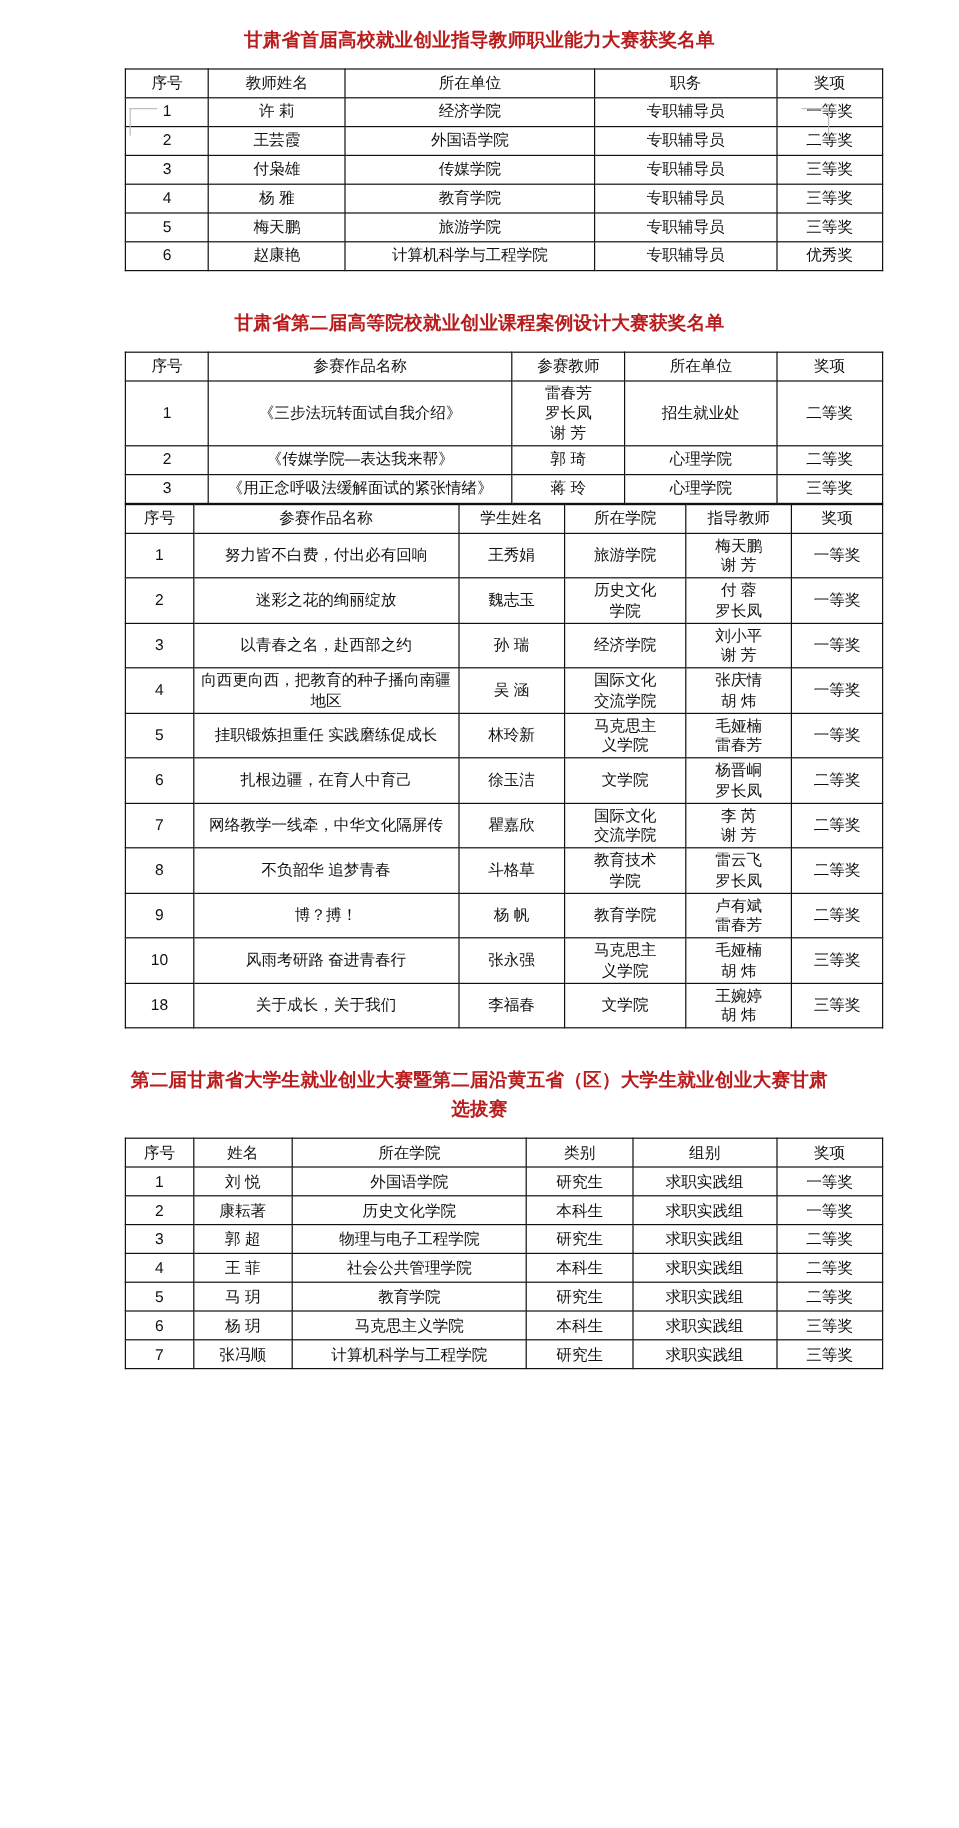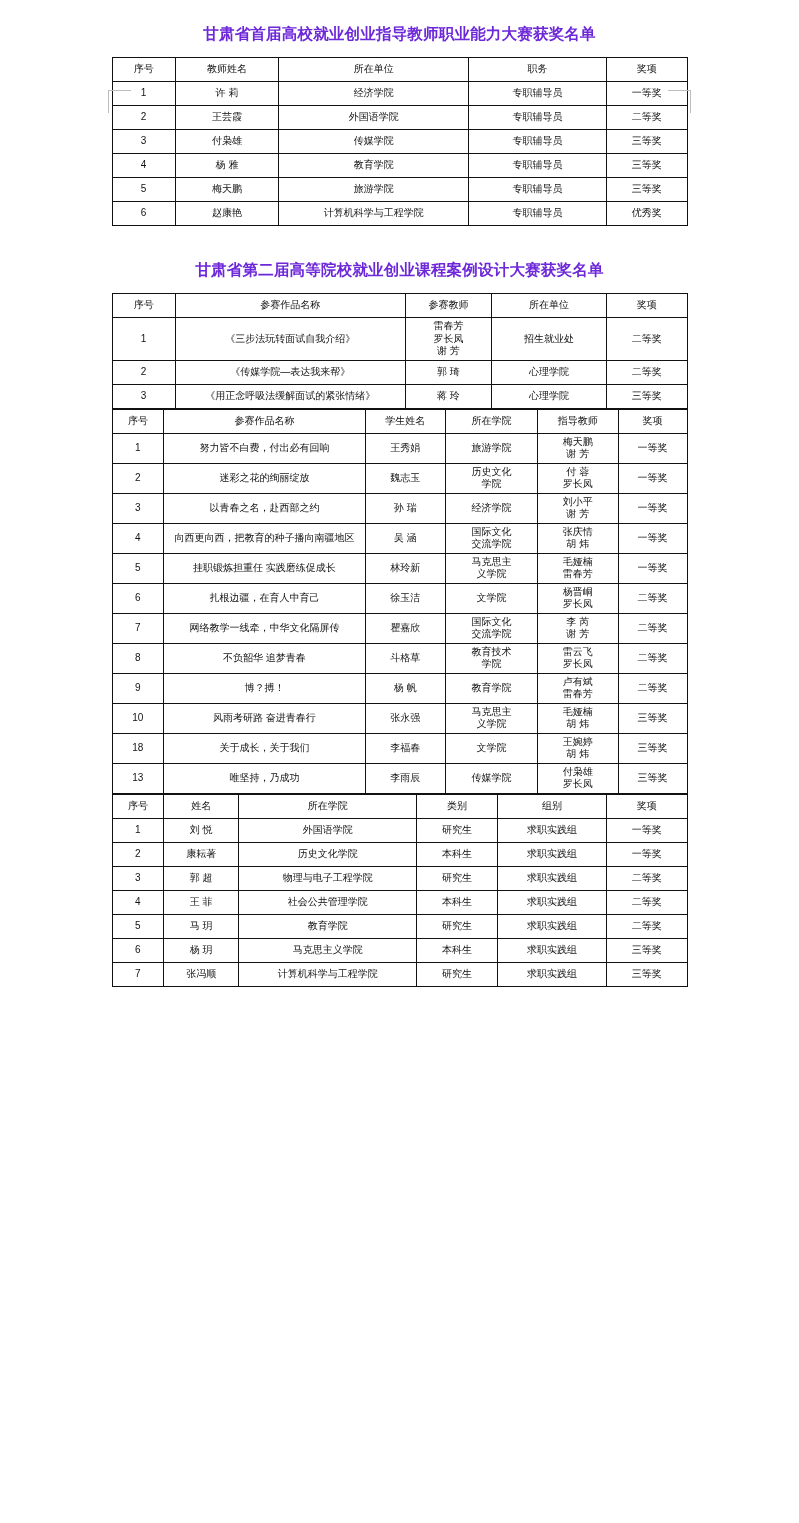--- a/index.html
+++ b/index.html
@@ -40,34 +40,34 @@
   }
 
   h2.section-title {
     font-size: 15.5px;
     font-weight: bold;
     text-align: center;
     margin: 0;
     padding: 0;
     line-height: 1.55;
     letter-spacing: 0.2px;
-    color: #6d28d9;
+    color: #b91c1c;
   }
   .title-wrap {
     margin-top: 32px;
     margin-bottom: 11px;
   }
   .title-wrap.first { margin-top: 22px; }
 
   table.awards {
     border-collapse: collapse;
-    width: 576px;
+    width: 632px;
     margin: 0 auto;
     table-layout: fixed;
-    font-size: 10px;
+    font-size: 13px;
   }
   table.awards td, table.awards th {
     border: 1px solid #111;
     text-align: center;
     vertical-align: middle;
     padding: 2px 2px;
     line-height: 1.25;
     font-weight: normal;
   }
   table.awards thead td {
@@ -306,31 +306,26 @@
             <td>三等奖</td>
           </tr>
           <tr>
             <td>18</td>
             <td>关于成长，关于我们</td>
             <td>李福春</td>
             <td>文学院</td>
             <td class="ml">王婉婷<br>胡 炜</td>
             <td>三等奖</td>
           </tr>
-          <tr>
-            <td>13</td>
-            <td>唯坚持，乃成功</td>
-            <td>李雨辰</td>
-            <td>传媒学院</td>
-            <td class="ml">付枭雄<br>罗长凤</td>
-            <td>三等奖</td>
-          </tr>
         </tbody>
     </table>
 
+    <div class="title-wrap">
+      <h2 class="section-title">第二届甘肃省大学生就业创业大赛暨第二届沿黄五省（区）大学生就业创业大赛甘肃选拔赛</h2>
+    </div>
     <table class="awards t4">
       <colgroup>
         <col style="width:9%">
           <col style="width:13%">
           <col style="width:31%">
           <col style="width:14%">
           <col style="width:19%">
           <col style="width:14%">
       </colgroup>
       <thead>

